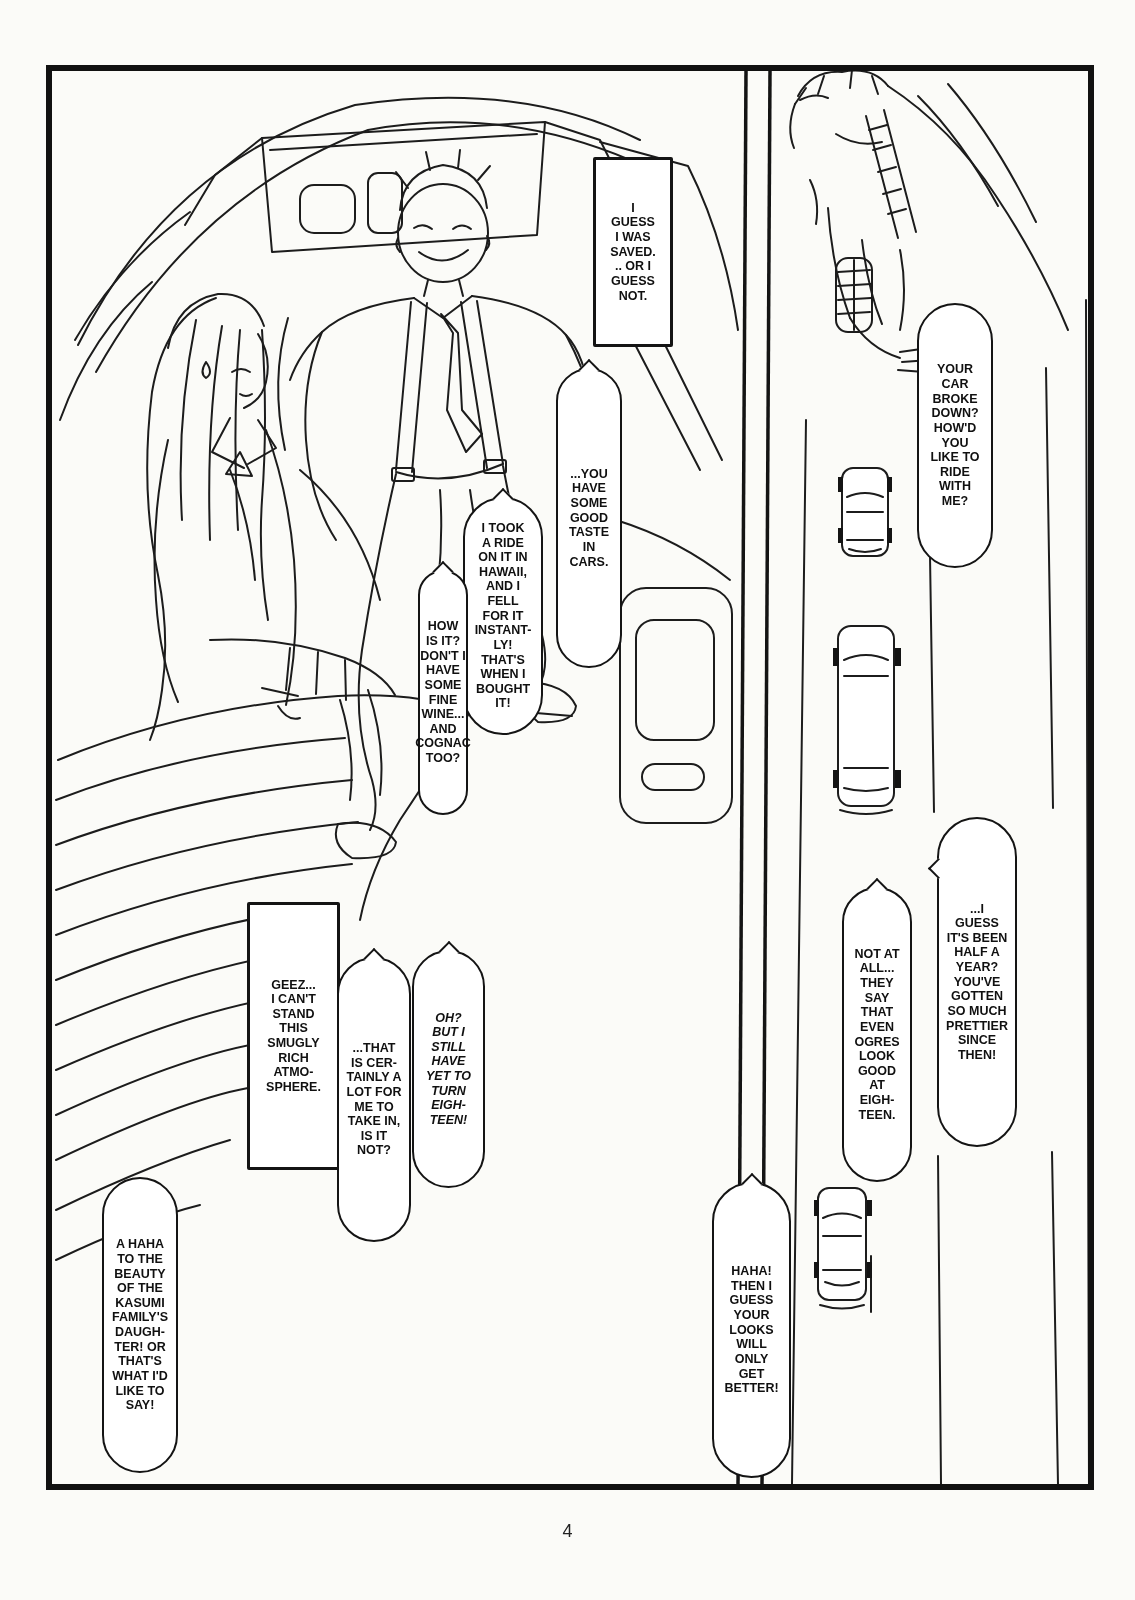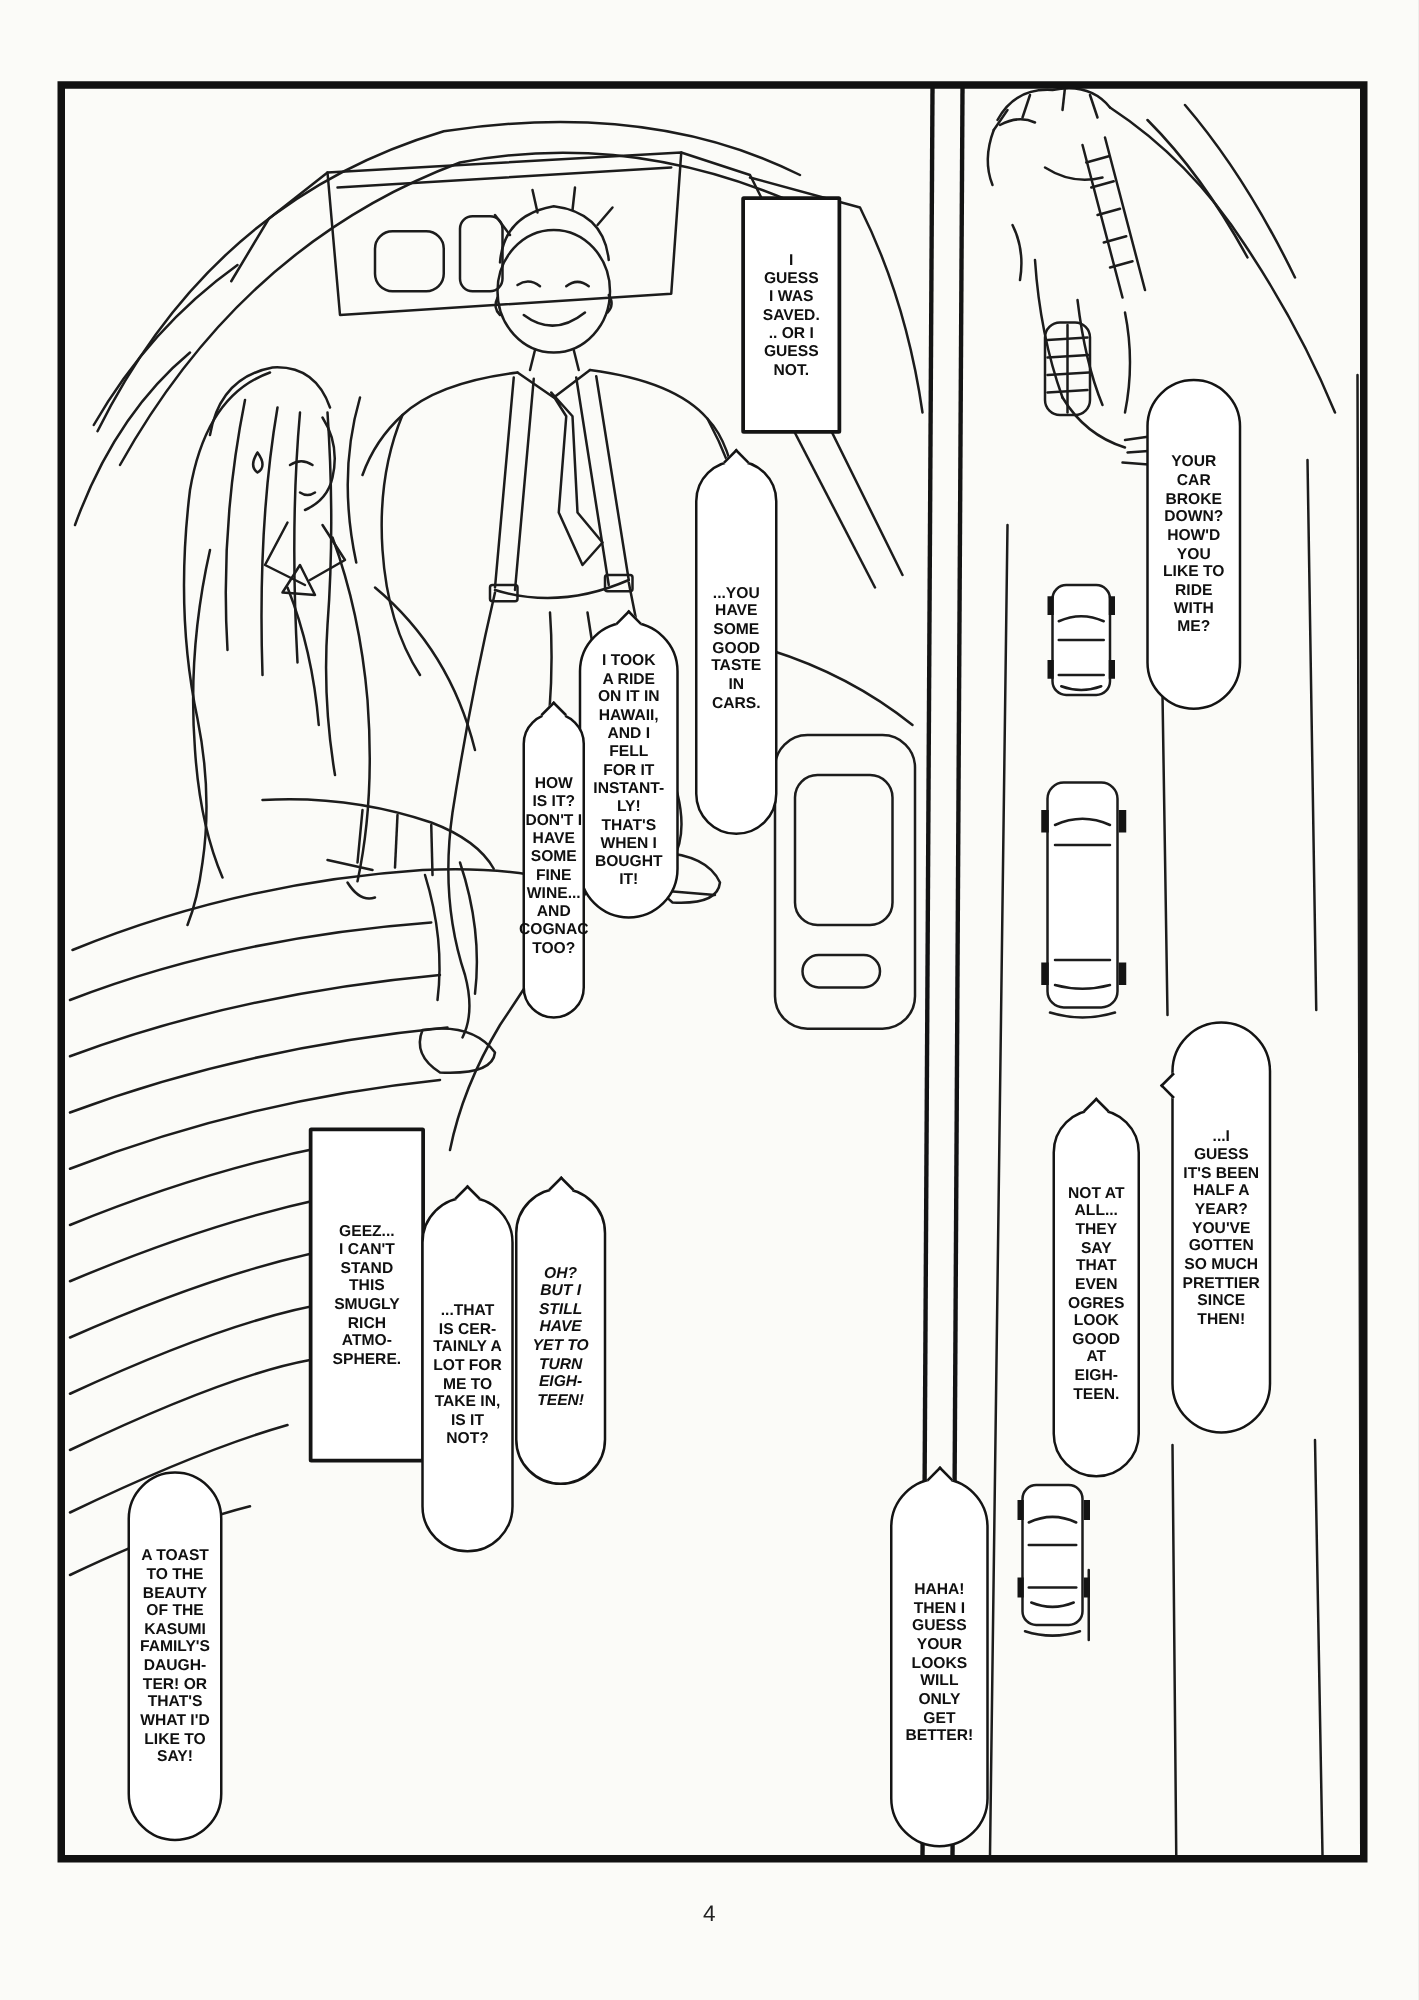--- a/index.html
+++ b/index.html
@@ -316,21 +316,21 @@
 IT'S BEEN
 HALF A
 YEAR?
 YOU'VE
 GOTTEN
 SO MUCH
 PRETTIER
 SINCE
 THEN!</div>
 
-  <div class="bubble" style="left:102px;top:1177px;width:76px;height:296px;">A TOAST
+  <div class="bubble" style="left:102px;top:1177px;width:76px;height:296px;">A HAHA
 TO THE
 BEAUTY
 OF THE
 KASUMI
 FAMILY'S
 DAUGH-
 TER! OR
 THAT'S
 WHAT I'D
 LIKE TO

